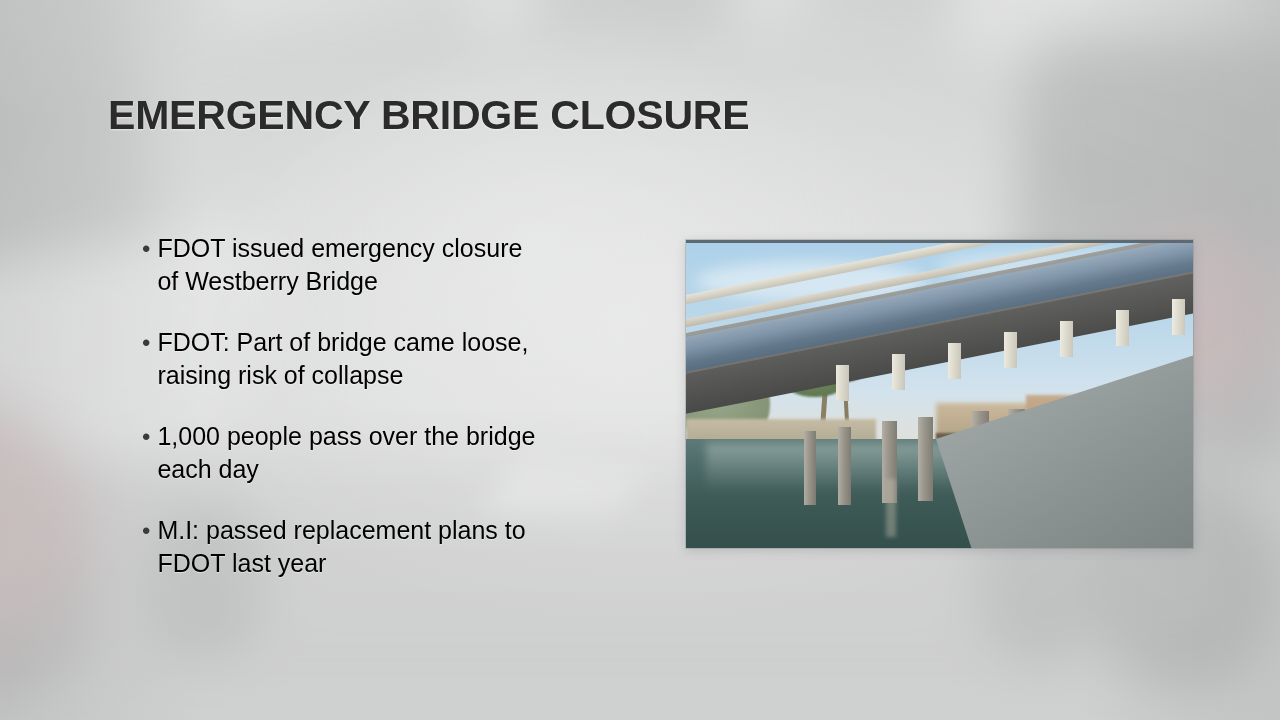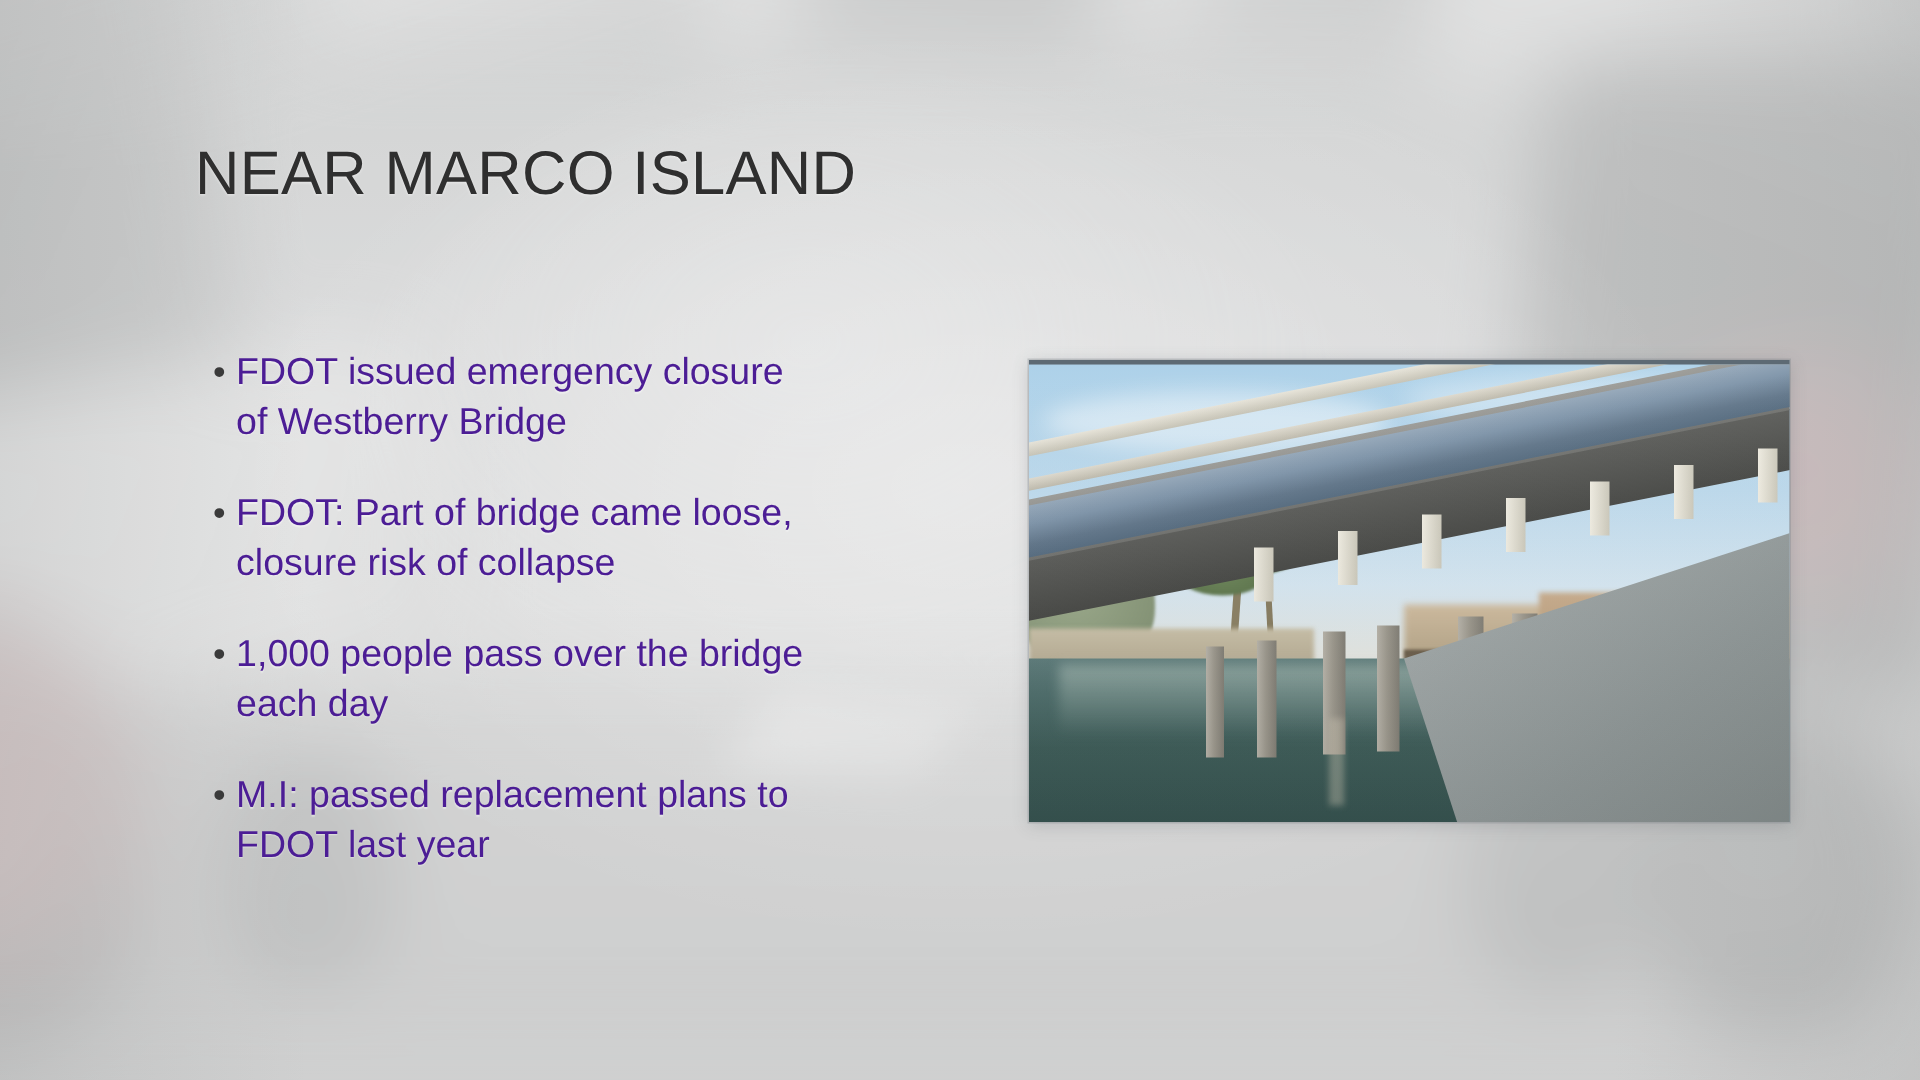--- a/index.html
+++ b/index.html
@@ -93,21 +93,21 @@
   
   .bullets{position:absolute;left:142px;top:232px;width:400px;}
   .bullet{
     display:flex;align-items:flex-start;margin-bottom:28px;
   }
   .bullet:last-child{margin-bottom:0;}
   .bullet-dot{
     font-size:24px;line-height:33px;color:#3a3a3a;margin-right:7px;flex:0 0 auto;
   }
   .bullet-text{
-    font-size:25px;line-height:33px;color:#4c1d95;font-weight:400;
+    font-size:25px;line-height:33px;color:#000000;font-weight:400;
     text-shadow:0 1px 1px rgba(255,255,255,.45);
   }
 
   
   .photo-frame{
     position:absolute;left:686px;top:240px;width:507px;height:305px;
     border-top:3px solid #5d6a74;
     box-shadow:0 0 0 1px rgba(130,135,140,.35), 0 2px 10px rgba(90,95,100,.25);
     overflow:hidden;background:#8fa5b4;
   }
@@ -228,33 +228,33 @@
 
       <div class="sh road-mark"></div>
       <div class="sh road-mark2"></div>
     </div>
 
     <div class="bg-wash"></div>
     <div class="bg-vig"></div>
   </div>
 
   <div class="title-row">
-    <span class="title-light">NEAR MARCO ISLAND</span>
+    <span class="title-strong">EMERGENCY BRIDGE CLOSURE</span>
   </div>
 
   <div class="bullets">
 
     <div class="bullet">
       <span class="bullet-dot">•</span>
       <span class="bullet-text">FDOT issued emergency closure of Westberry Bridge</span>
     </div>
 
     <div class="bullet">
       <span class="bullet-dot">•</span>
-      <span class="bullet-text">FDOT: Part of bridge came loose, closure risk of collapse</span>
+      <span class="bullet-text">FDOT: Part of bridge came loose, raising risk of collapse</span>
     </div>
 
     <div class="bullet">
       <span class="bullet-dot">•</span>
       <span class="bullet-text">1,000 people pass over the bridge each day</span>
     </div>
 
     <div class="bullet">
       <span class="bullet-dot">•</span>
       <span class="bullet-text">M.I: passed replacement plans to FDOT last year</span>

